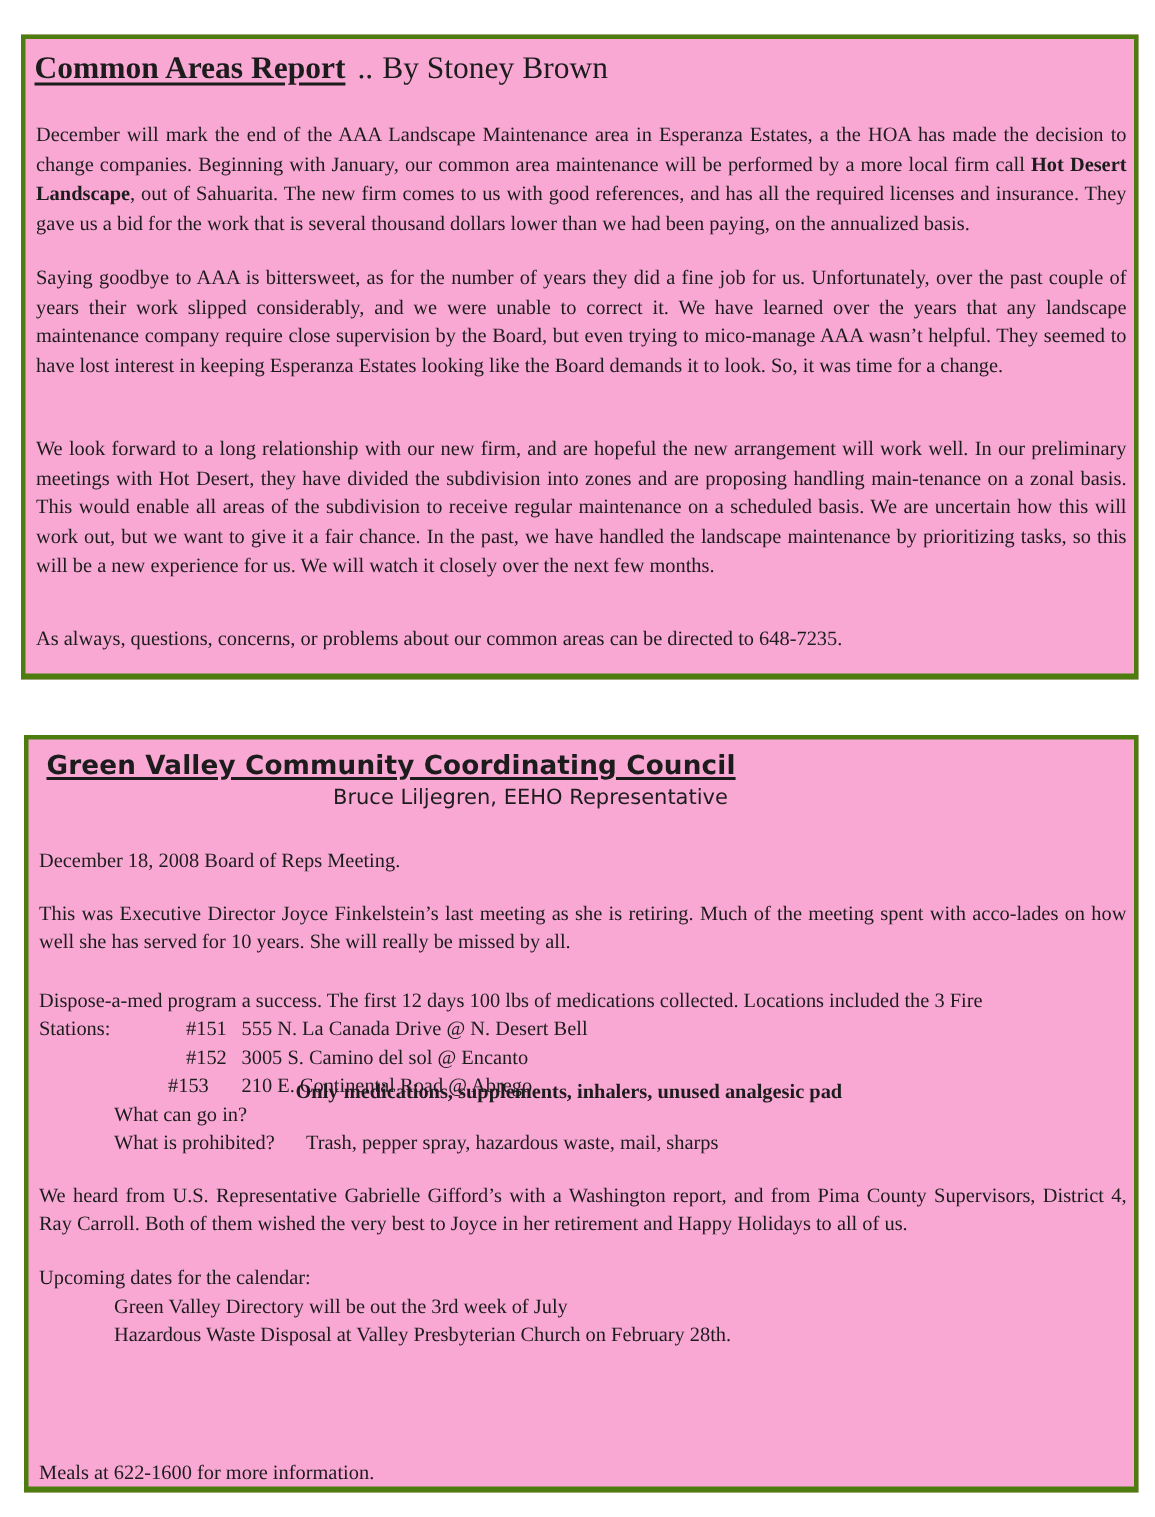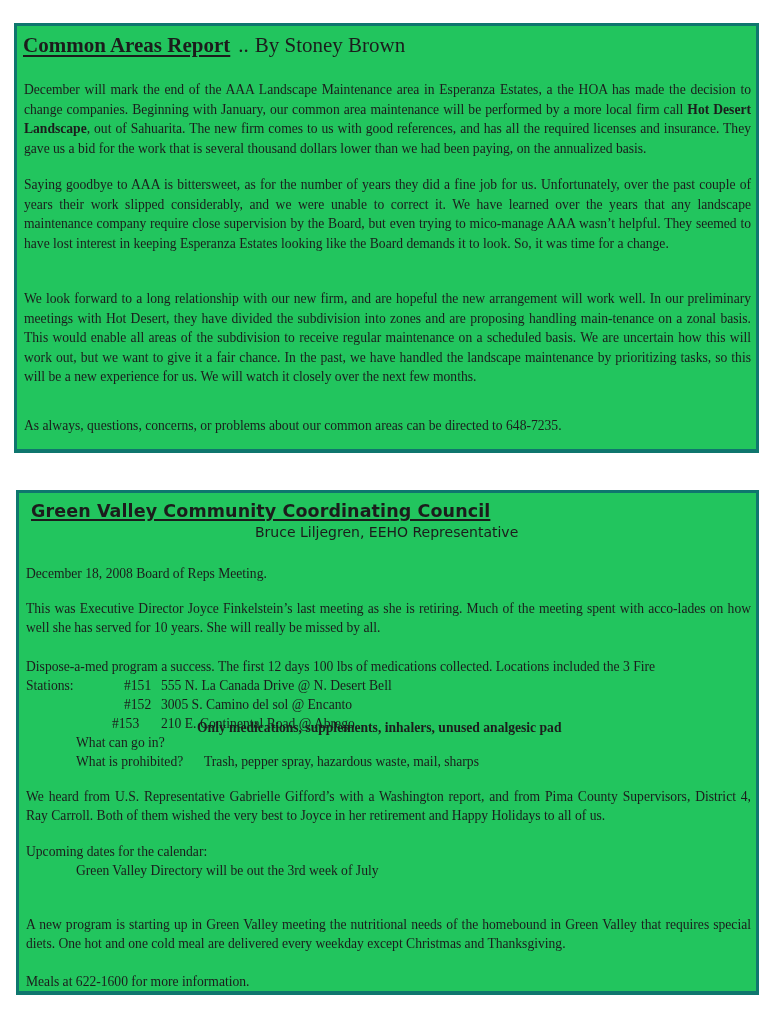--- a/index.html
+++ b/index.html
@@ -1,29 +1,29 @@
 <!DOCTYPE html>
 <html><head>
 <meta charset="utf-8">
 <style>
   html, body { margin: 0; padding: 0; background: #ffffff; }
   body { width: 770px; height: 1011px; position: relative; overflow: hidden;
          font-family: "Liberation Serif", serif; color: #1c1c1c; }
-  .box { position: absolute; border: 3px solid #0f766e; box-sizing: border-box; background: #22c55e; }
+  .box { position: absolute; border: 3px solid #4d7c0f; box-sizing: border-box; background: #f9a8d4; }
   #box1 { left: 14px; top: 23px; width: 745px; height: 430px; border-top-width: 3px; border-bottom-width: 4px; }
   #box2 { left: 16px; top: 490px; width: 743px; height: 505px; border-bottom-width: 4px; }
   .title1 { position: absolute; top: 7px; left: 6px; font-size: 21px; white-space: nowrap; }
   .title1 .main { font-weight: bold; text-decoration: underline; text-decoration-thickness: 1.5px; text-underline-offset: 3px; }
   .title1 .sep { margin-left: 8px; margin-right: 6px; }
   .p { position: absolute; left: 7px; right: 5px; font-size: 13.6px; line-height: 19.5px; text-align: justify; }
   .p.left { text-align: left; }
   .bold { font-weight: bold; }
   .title2 { position: absolute; top: 8px; left: 12px; font-family: "DejaVu Sans", sans-serif; font-weight: bold;
             font-size: 17.5px; text-decoration: underline; text-decoration-thickness: 1.5px; text-underline-offset: 2px; white-space: nowrap; letter-spacing: 0.1px; text-align: right;}
-  .subtitle2 { position: absolute; top: 31px; left: 203px; font-family: "DejaVu Sans", sans-serif; font-size: 14px; white-space: nowrap; margin-left: 33px; }
+  .subtitle2 { position: absolute; top: 31px; left: 203px; font-family: "DejaVu Sans", sans-serif; font-size: 14px; white-space: nowrap; }
   .line { position: absolute; left: 7px; font-size: 13.6px; line-height: 19px; white-space: nowrap; }
   .abs { position: absolute; font-size: 13.6px; line-height: 19px; white-space: nowrap; }
 </style>
 </head>
 <body>
 
 <div id="box1" class="box">
   <div class="title1">
     <span class="main">Common Areas Report</span><span class="sep">..</span><span>By Stoney Brown</span>
   </div>
@@ -57,16 +57,16 @@
 
   <div class="abs" style="top:240px; left:57px;">What can go in?</div>
   <div class="abs" style="top:225px; left:178px;font-weight:bold;">Only medications, supplements, inhalers, unused analgesic pad</div>
   <div class="abs" style="top:259px; left:57px;">What is prohibited?</div>
   <div class="abs" style="top:259px; left:185px;">Trash, pepper spray, hazardous waste, mail, sharps</div>
 
   <div class="p" style="top:294px; line-height:19px;">We heard from U.S. Representative Gabrielle Gifford’s with a Washington report, and from Pima County Supervisors, District 4, Ray Carroll.  Both of them wished the very best to Joyce in her retirement and Happy Holidays to all of us.</div>
 
   <div class="line" style="top:349px;">Upcoming dates for the calendar:</div>
   <div class="abs" style="top:368px; left:57px;">Green Valley Directory will be out the 3rd week of July</div>
+  <div class="abs" style="top:387px; left:57px;">Hazardous Waste Disposal at Valley Presbyterian Church on February 28th.</div>
 
-  <div class="p" style="top:422px; line-height:19px;">A new program is starting up in Green Valley meeting the nutritional needs of the homebound in Green Valley that requires special diets.  One hot and one cold meal are delivered every weekday except Christmas and Thanksgiving.</div>
   <div class="line" style="top:479px;">Meals at 622-1600 for more information.</div>
 </div>
 
 </body></html>

